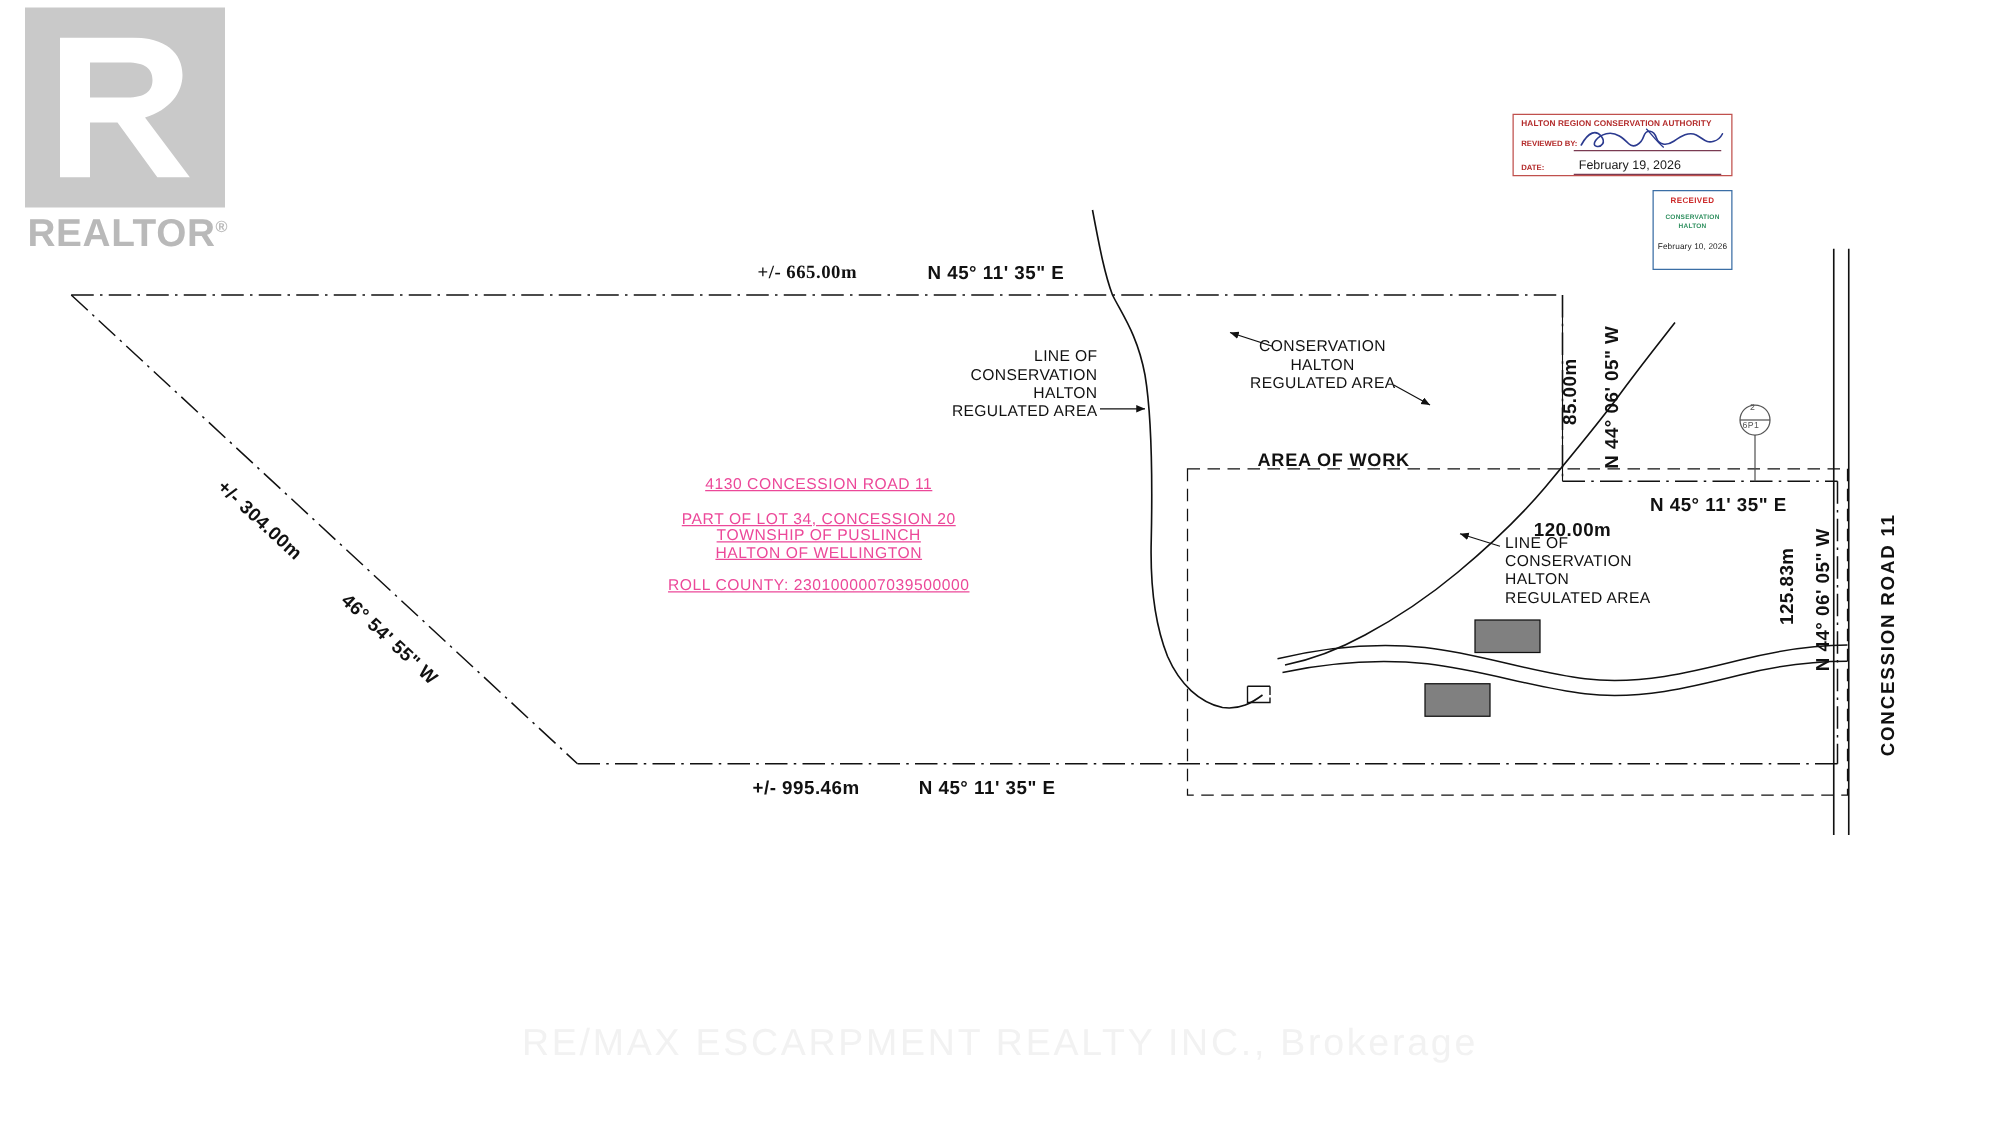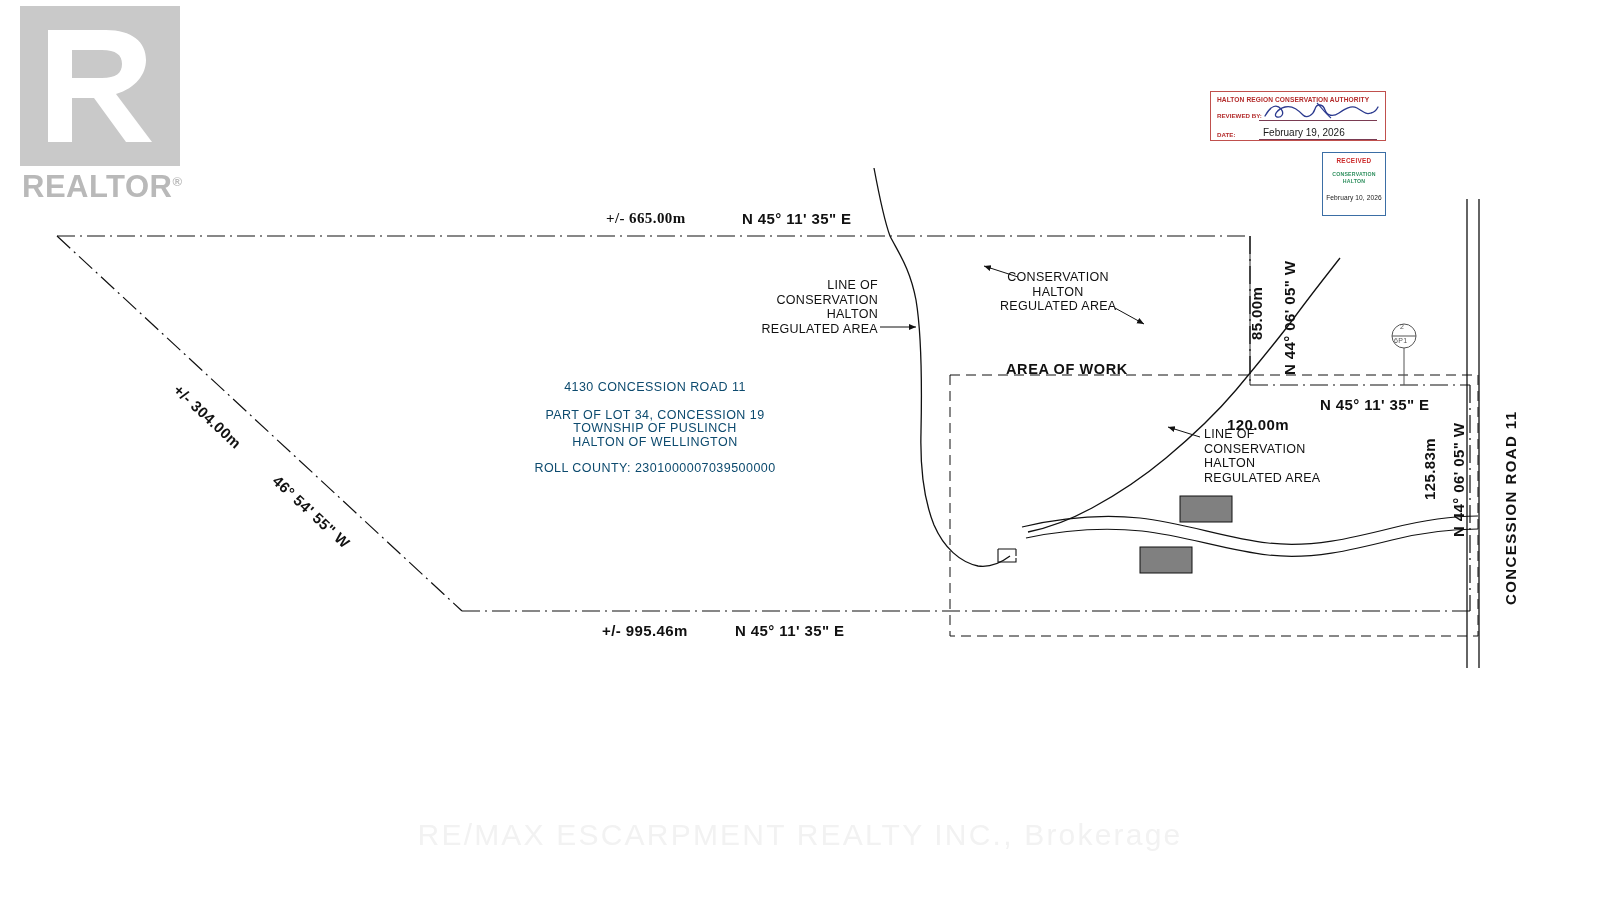--- a/index.html
+++ b/index.html
@@ -90,21 +90,22 @@
     position: absolute;
     left: 470px;
     top: 381px;
     width: 370px;
     text-align: center;
   }
   .info-block .line {
     font-size: 12.5px;
     letter-spacing: 0.45px;
     line-height: 13.6px;
-    color: #0c4a6e;
+    color: #ec4899;
+    text-decoration: underline;
   }
   .info-gap { height: 14px; }
   .info-gap2 { height: 13px; }
 
   
   .stamp-hrca {
     position: absolute;
     left: 1210px;
     top: 91px;
     width: 176px;
@@ -312,21 +313,21 @@
   <div class="lbl" style="position:static; line-height:14.6px;">HALTON</div>
   <div class="lbl" style="position:static; line-height:14.6px;">REGULATED AREA</div>
 </div>
 
 <div class="lbl" style="left:1400px; top:323px; font-size:7px; color:#555;">2</div>
 <div class="lbl" style="left:1394px; top:337px; font-size:7px; color:#555;">6P1</div>
 
 <div class="info-block">
   <div class="line">4130 CONCESSION ROAD 11</div>
   <div class="info-gap"></div>
-  <div class="line">PART OF LOT 34, CONCESSION 19</div>
+  <div class="line">PART OF LOT 34, CONCESSION 20</div>
   <div class="line">TOWNSHIP OF PUSLINCH</div>
   <div class="line">HALTON OF WELLINGTON</div>
   <div class="info-gap2"></div>
   <div class="line">ROLL COUNTY: 2301000007039500000</div>
 </div>
 
 <div class="stamp-hrca">
   <div class="s-title">HALTON REGION CONSERVATION AUTHORITY</div>
   <div class="s-row">
     <span class="s-key">REVIEWED BY:</span>

